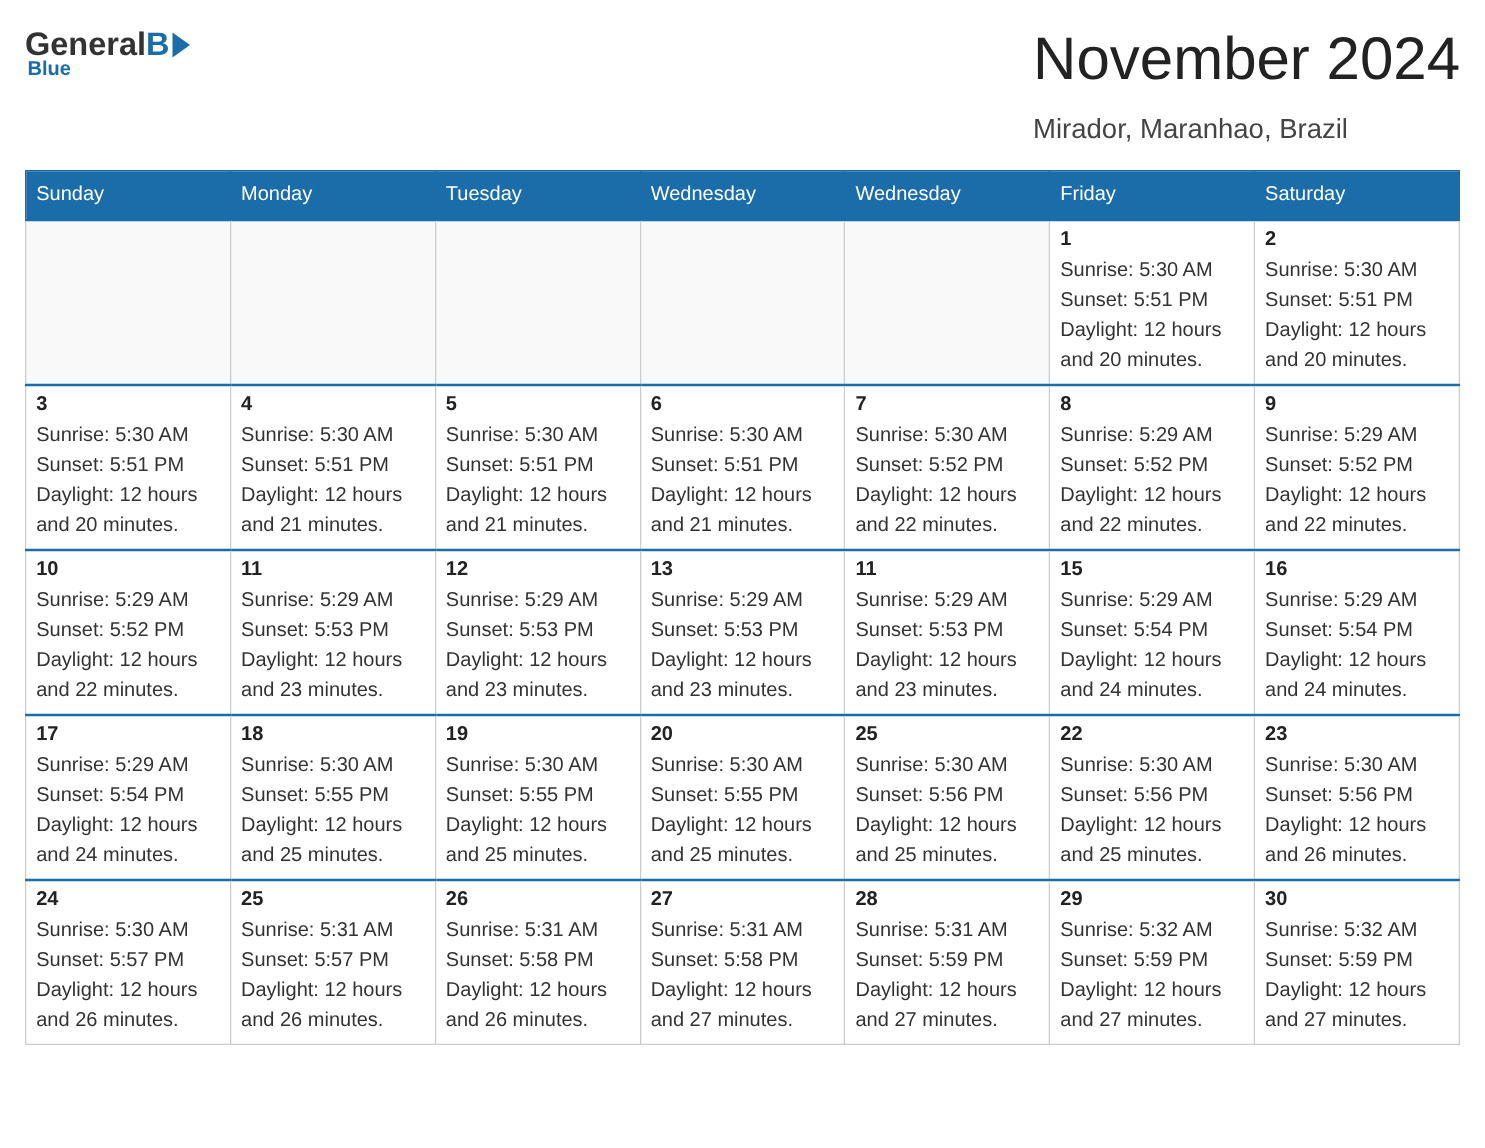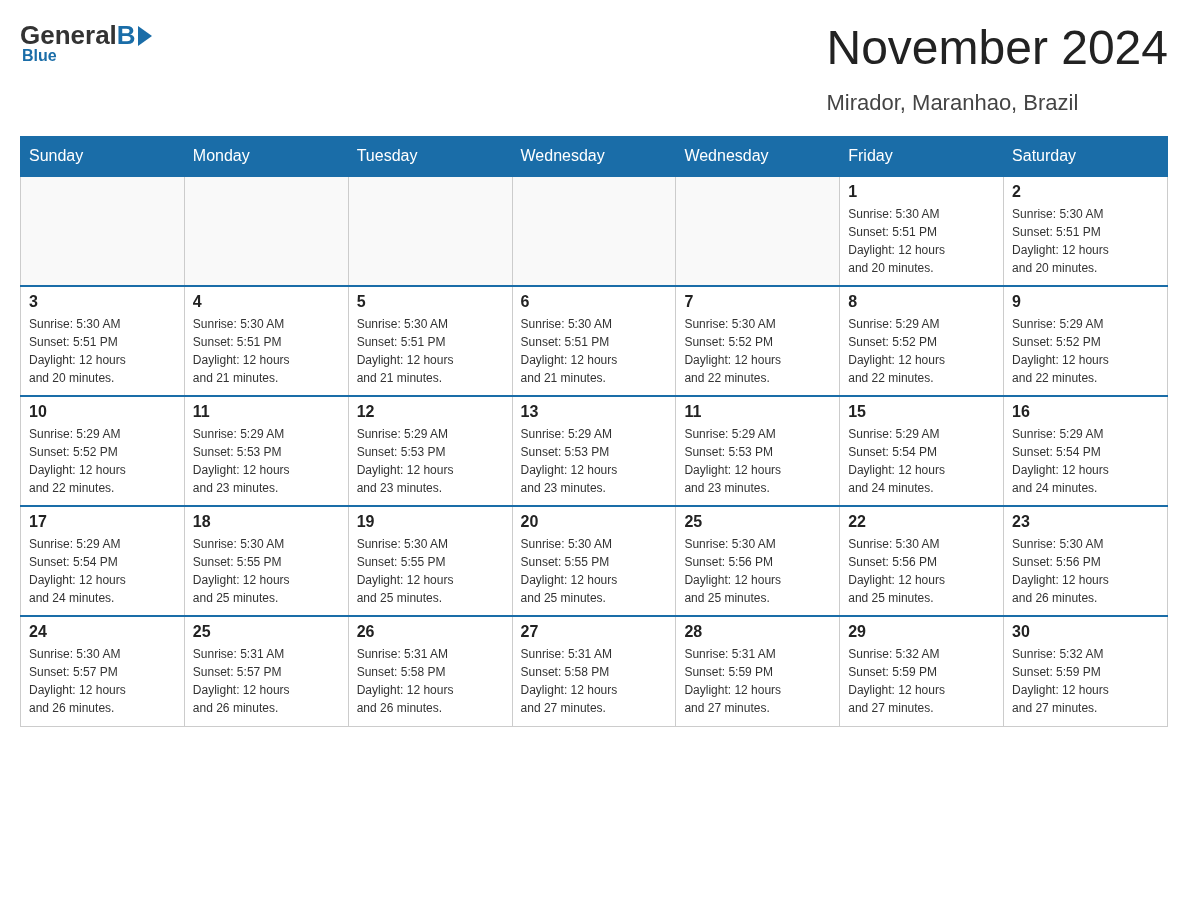--- a/index.html
+++ b/index.html
@@ -89,21 +89,21 @@
       border-top: 2px solid #1a6da8;
     }
     .day-number {
       font-size: 16px;
       font-weight: bold;
       color: #222;
       display: block;
       margin-bottom: 4px;
     }
     .day-info {
-      font-size: 12px;
+      font-size: 16px;
       color: #333;
       line-height: 1.5;
     }
     .empty-cell {
       background: #f9f9f9;
     }
     .calendar tbody tr:first-child td {
       border-top: 2px solid #1a6da8;
     }
   </style>

